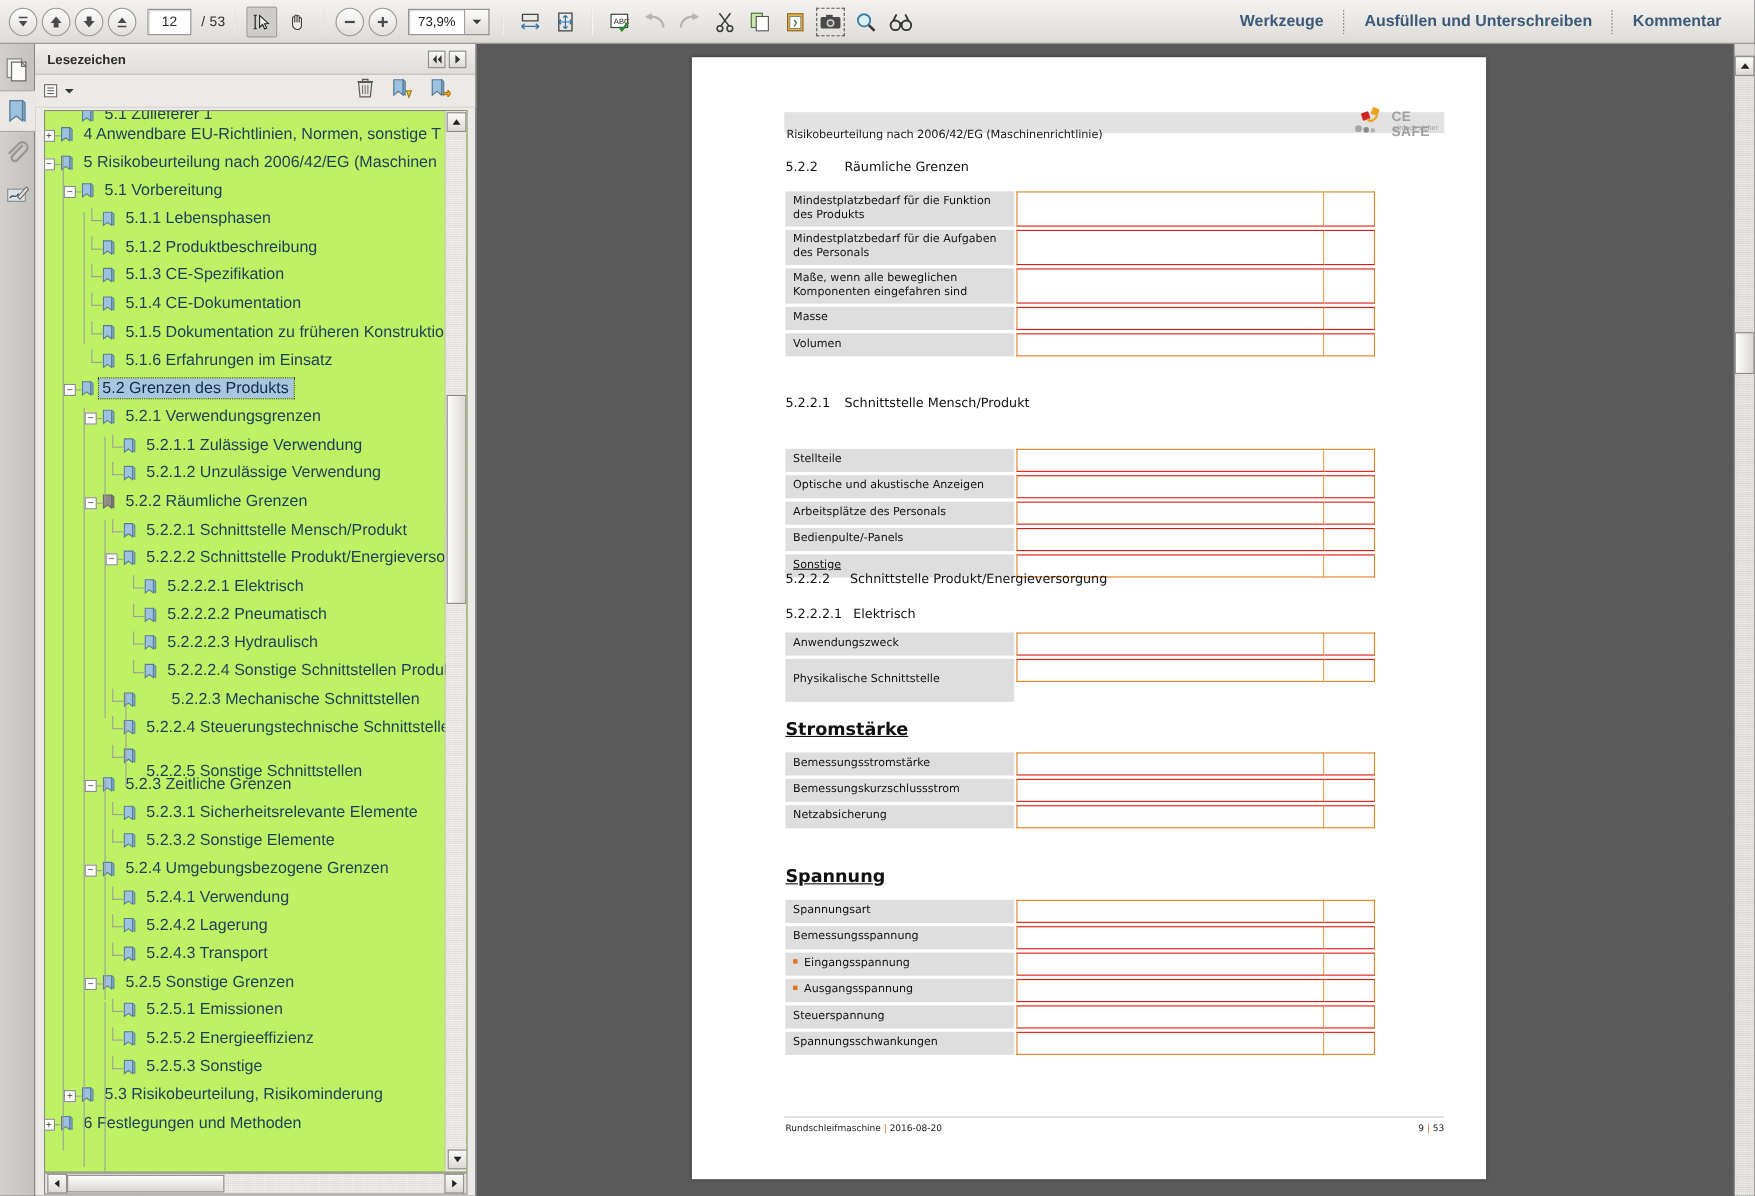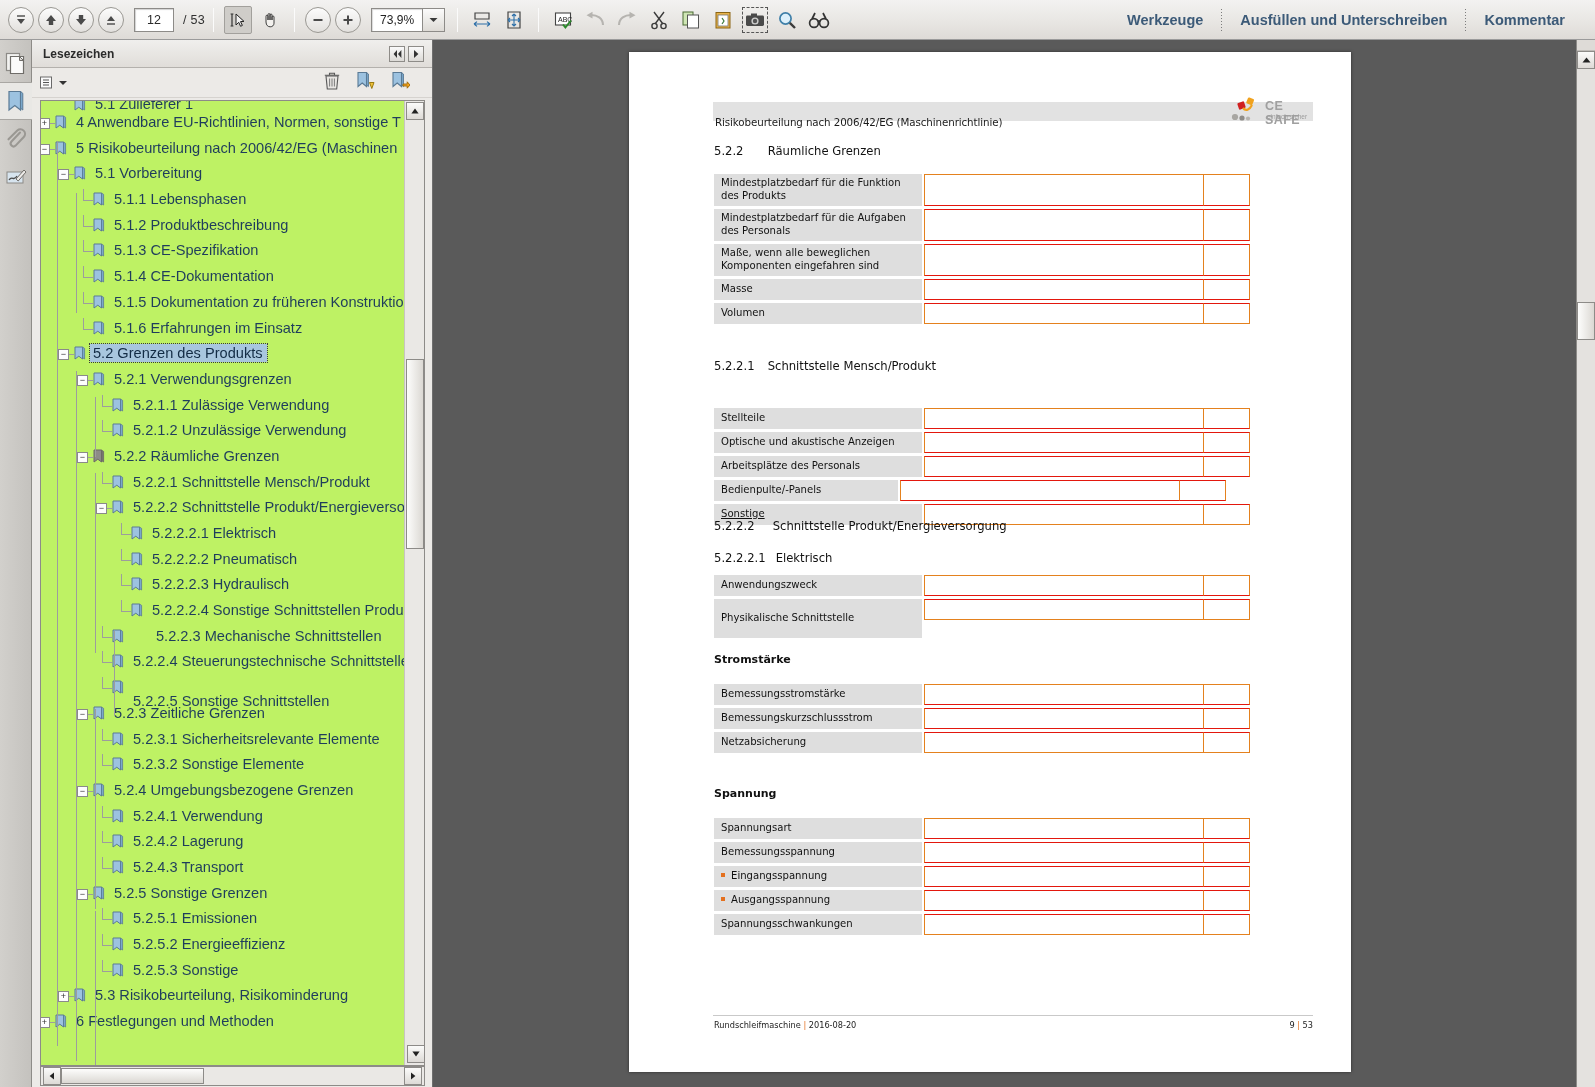--- a/index.html
+++ b/index.html
@@ -158,22 +158,23 @@
   .logo-txt{ position:absolute; left:34px; top:3px; font-size:12.5px; font-weight:bold;
     color:#a0a0a0; letter-spacing:.4px;}
   .logo-sub{ position:absolute; left:36px; top:17px; font-size:6.5px; color:#9b9b9b;}
 
   .secnum{
     position:absolute; font-size:11.6px; color:#111; font-family:"DejaVu Sans", sans-serif;
   }
   .secnum .n{ display:inline-block; }
   .secnum .t{ display:inline-block; }
   .bold-h{
-    position:absolute; font-size:11px; font-weight:bold; color:#111;
+    position:absolute; font-size:16px; font-weight:bold; color:#111;
     font-family:"DejaVu Sans", sans-serif;
+    text-decoration:underline;
   }
 
   .tbl{ position:absolute; }
   .trow{ display:flex; position:relative; }
   .tlbl{
     background:#dedede; color:#111; font-size:10.1px;
     font-family:"DejaVu Sans", sans-serif;
     display:flex; flex-direction:column; justify-content:center;
     padding:3px 7px; line-height:1.28; flex:0 0 auto;
   }
@@ -888,21 +889,21 @@
           <div class="tcell" style="width: 280px; height: 21px; border-width: 1px 1.6px; border-style: solid; border-color: rgb(227, 23, 13) rgb(228, 129, 30);"></div>
           <div class="tcell" style="width: 46px; height: 21px; border-top: 1px solid rgb(227, 23, 13); border-bottom: 1px solid rgb(227, 23, 13); border-right: 1.6px solid rgb(228, 129, 30);"></div>
         </div>
         <div class="trow" style="margin-bottom: 3px;">
           <div class="tlbl" style="width: 208px; height: 21px;">Arbeitsplätze des Personals</div>
           <div class="tgap" style="width: 2px; height: 21px;"></div>
           <div class="tcell" style="width: 280px; height: 21px; border-width: 1px 1.6px; border-style: solid; border-color: rgb(227, 23, 13) rgb(228, 129, 30);"></div>
           <div class="tcell" style="width: 46px; height: 21px; border-top: 1px solid rgb(227, 23, 13); border-bottom: 1px solid rgb(227, 23, 13); border-right: 1.6px solid rgb(228, 129, 30);"></div>
         </div>
         <div class="trow" style="margin-bottom: 3px;">
-          <div class="tlbl" style="width: 184px; height: 21px;">Bedienpulte/-Panels</div>
+          <div class="tlbl" style="width: 208px; height: 21px;">Bedienpulte/-Panels</div>
           <div class="tgap" style="width: 2px; height: 21px;"></div>
           <div class="tcell" style="width: 280px; height: 21px; border-width: 1px 1.6px; border-style: solid; border-color: rgb(227, 23, 13) rgb(228, 129, 30);"></div>
           <div class="tcell" style="width: 46px; height: 21px; border-top: 1px solid rgb(227, 23, 13); border-bottom: 1px solid rgb(227, 23, 13); border-right: 1.6px solid rgb(228, 129, 30);"></div>
         </div>
         <div class="trow" style="margin-bottom: 3px;">
           <div class="tlbl" style="width: 208px; height: 21px; text-decoration: underline;">Sonstige</div>
           <div class="tgap" style="width: 2px; height: 21px;"></div>
           <div class="tcell" style="width: 280px; height: 21px; border-width: 1px 1.6px; border-style: solid; border-color: rgb(227, 23, 13) rgb(228, 129, 30) rgb(228, 129, 30);"></div>
           <div class="tcell" style="width: 46px; height: 21px; border-top: 1px solid rgb(227, 23, 13); border-bottom: 1px solid rgb(228, 129, 30); border-right: 1.6px solid rgb(228, 129, 30);"></div>
         </div>
@@ -972,20 +973,26 @@
             <div><span class="bullet"></span>Eingangsspannung</div>
           </div>
           <div class="tgap" style="width: 2px; height: 21px;"></div>
           <div class="tcell" style="width: 280px; height: 21px; border-width: 1px 1.6px; border-style: solid; border-color: rgb(227, 23, 13) rgb(228, 129, 30);"></div>
           <div class="tcell" style="width: 46px; height: 21px; border-top: 1px solid rgb(227, 23, 13); border-bottom: 1px solid rgb(227, 23, 13); border-right: 1.6px solid rgb(228, 129, 30);"></div>
         </div>
         <div class="trow" style="margin-bottom: 3px;">
           <div class="tlbl" style="width: 208px; height: 21px;">
             <div><span class="bullet"></span>Ausgangsspannung</div>
           </div>
+          <div class="tgap" style="width: 2px; height: 21px;"></div>
+          <div class="tcell" style="width: 280px; height: 21px; border-width: 1px 1.6px; border-style: solid; border-color: rgb(227, 23, 13) rgb(228, 129, 30);"></div>
+          <div class="tcell" style="width: 46px; height: 21px; border-top: 1px solid rgb(227, 23, 13); border-bottom: 1px solid rgb(227, 23, 13); border-right: 1.6px solid rgb(228, 129, 30);"></div>
+        </div>
+        <div class="trow" style="margin-bottom: 3px;">
+          <div class="tlbl" style="width: 208px; height: 21px;">Steuerspannung</div>
           <div class="tgap" style="width: 2px; height: 21px;"></div>
           <div class="tcell" style="width: 280px; height: 21px; border-width: 1px 1.6px; border-style: solid; border-color: rgb(227, 23, 13) rgb(228, 129, 30);"></div>
           <div class="tcell" style="width: 46px; height: 21px; border-top: 1px solid rgb(227, 23, 13); border-bottom: 1px solid rgb(227, 23, 13); border-right: 1.6px solid rgb(228, 129, 30);"></div>
         </div>
         <div class="trow" style="margin-bottom: 3px;">
           <div class="tlbl" style="width: 208px; height: 21px;">Spannungsschwankungen</div>
           <div class="tgap" style="width: 2px; height: 21px;"></div>
           <div class="tcell" style="width: 280px; height: 21px; border-width: 1px 1.6px; border-style: solid; border-color: rgb(227, 23, 13) rgb(228, 129, 30) rgb(228, 129, 30);"></div>
           <div class="tcell" style="width: 46px; height: 21px; border-top: 1px solid rgb(227, 23, 13); border-bottom: 1px solid rgb(228, 129, 30); border-right: 1.6px solid rgb(228, 129, 30);"></div>
         </div>

